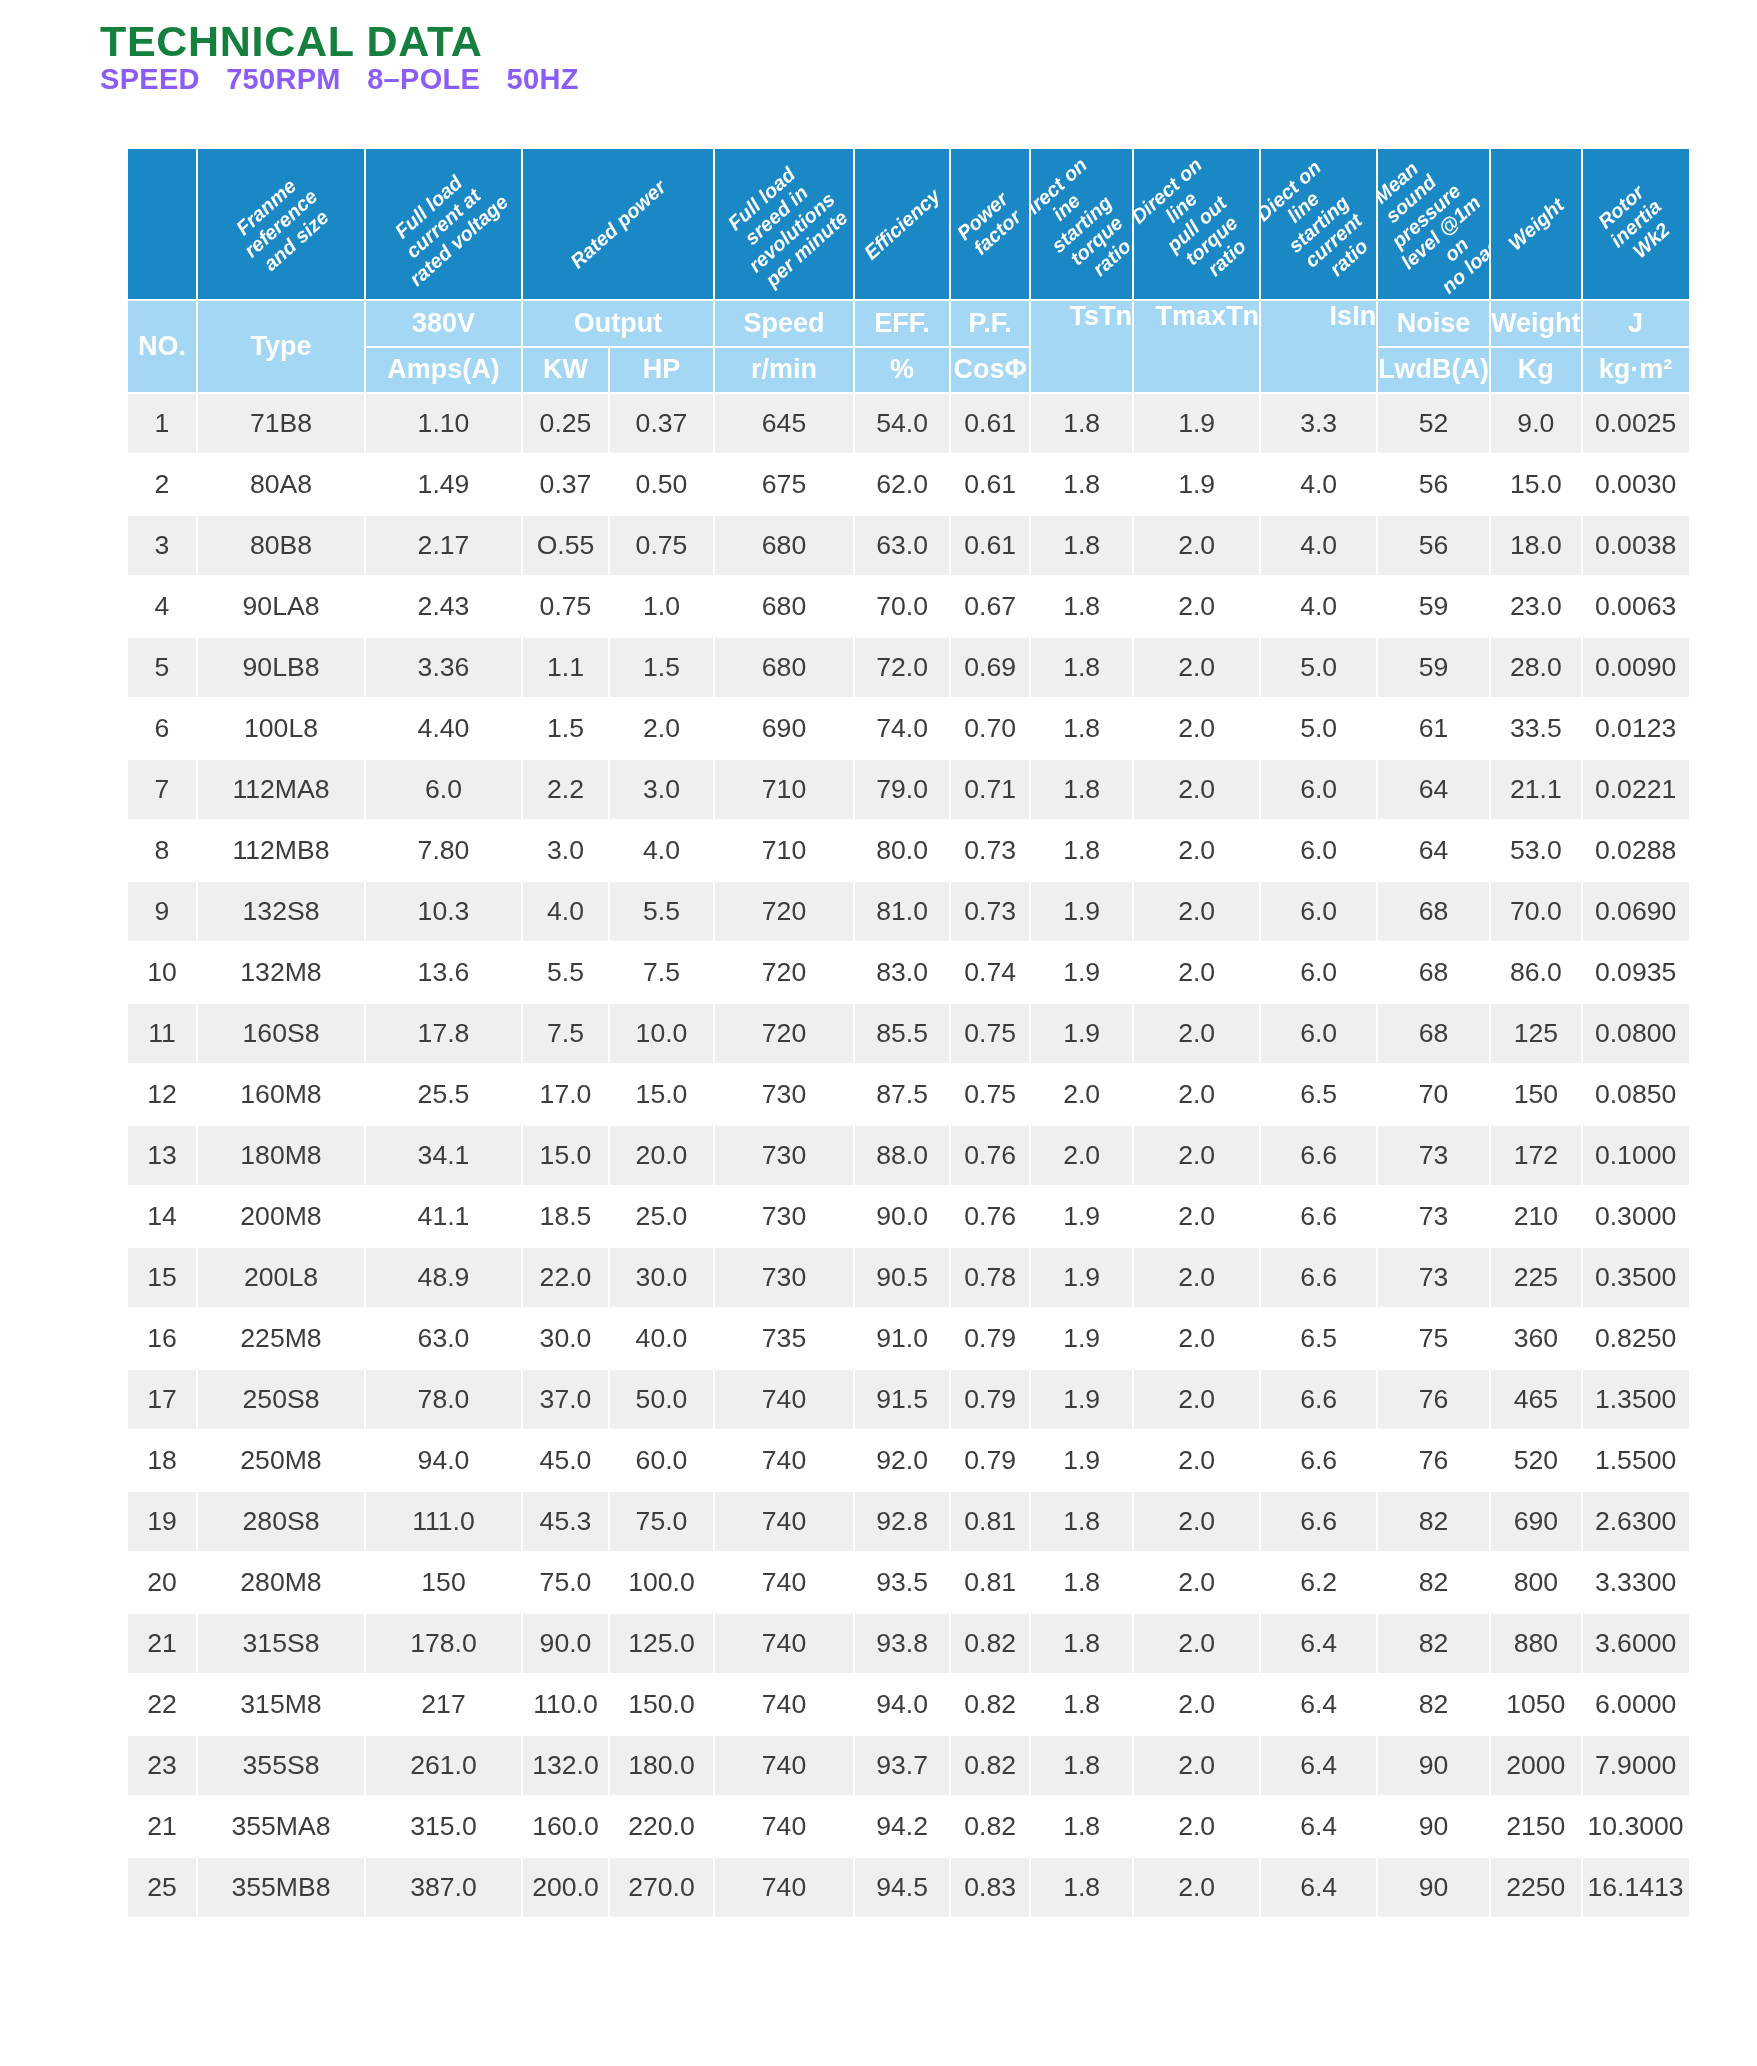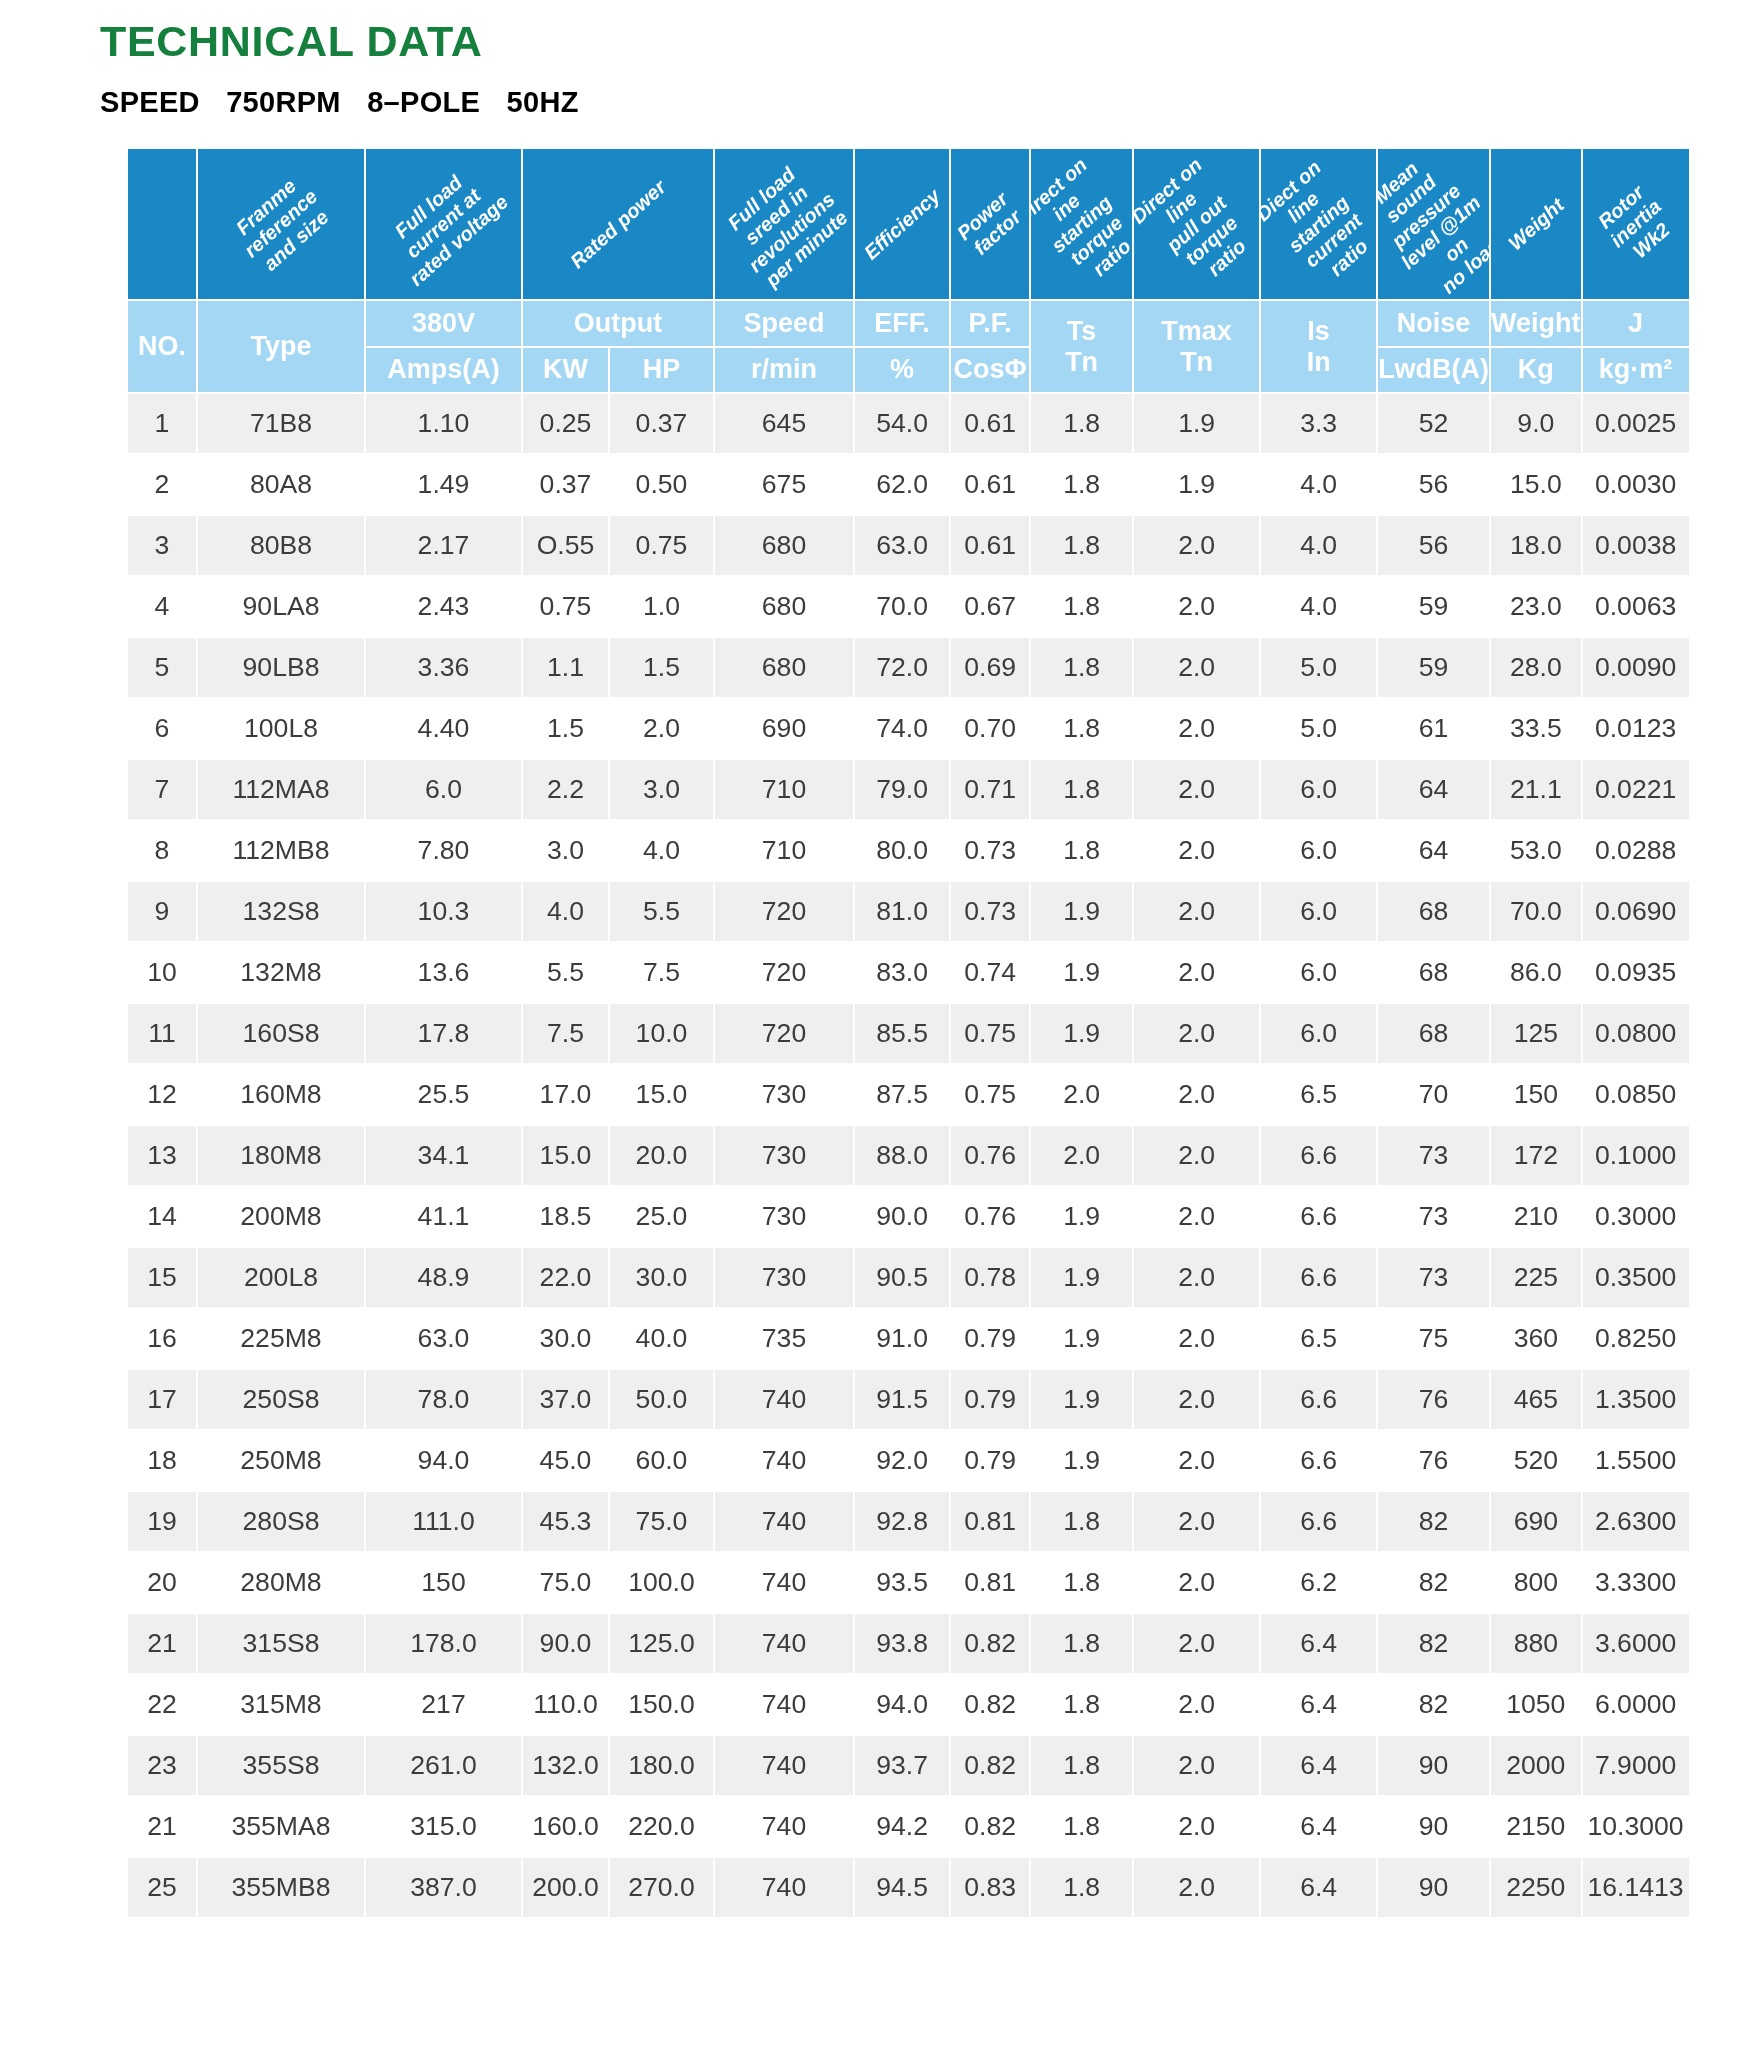--- a/index.html
+++ b/index.html
@@ -20,24 +20,24 @@
     top: 19.6px;
   }
   .page-title {
     font-size: 43px;
     font-weight: 800;
     letter-spacing: 0.7px;
     color: #15803d;
     line-height: 1.0;
   }
   .page-subtitle {
-    margin-top: 23px;
+    margin-top: 0;
     font-size: 29px;
     font-weight: 700;
-    color: #000000;
+    color: #8b5cf6;
     word-spacing: 18px;
     letter-spacing: 0.3px;
   }
   table.datasheet {
     position: absolute;
     left: 126px;
     top: 147px;
     border-collapse: collapse;
     table-layout: fixed;
   }
@@ -70,22 +70,22 @@
     color: #ffffff;
     font-weight: 700;
     font-size: 27px;
     height: 43px;
   }
   .datasheet th.sub.span2 {
     height: 91px;
   }
   .splitcell {
     display: flex;
-    flex-direction: column;
-    justify-content: center;
+    flex-direction: row;
+    justify-content: flex-end;
     height: 91px;
   }
   .sup2 { font-size: 27px; }
   
   .datasheet tbody td {
     font-size: 26.6px;
     color: #3c3c3c;
     height: 59px;
     background: #ffffff;
   }

